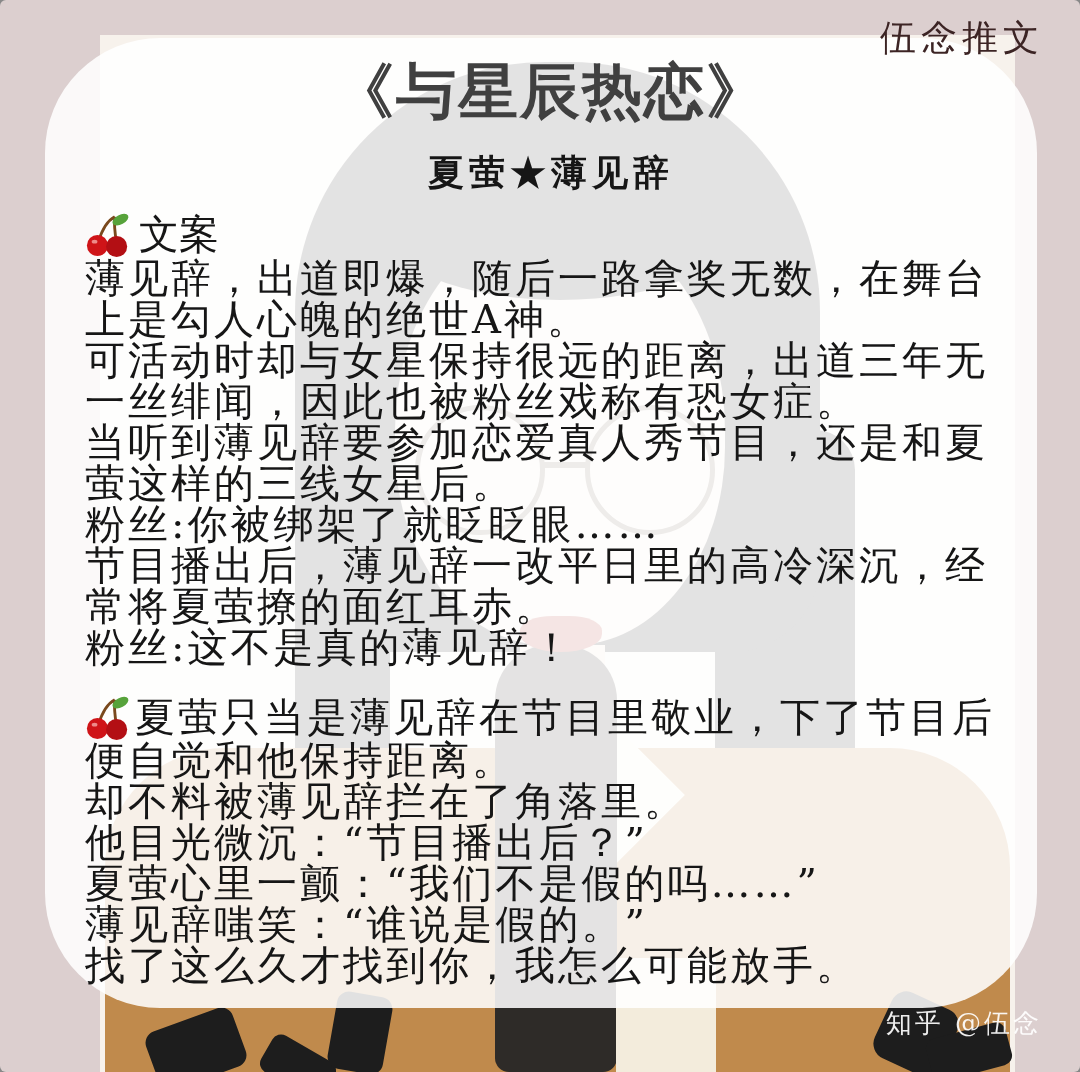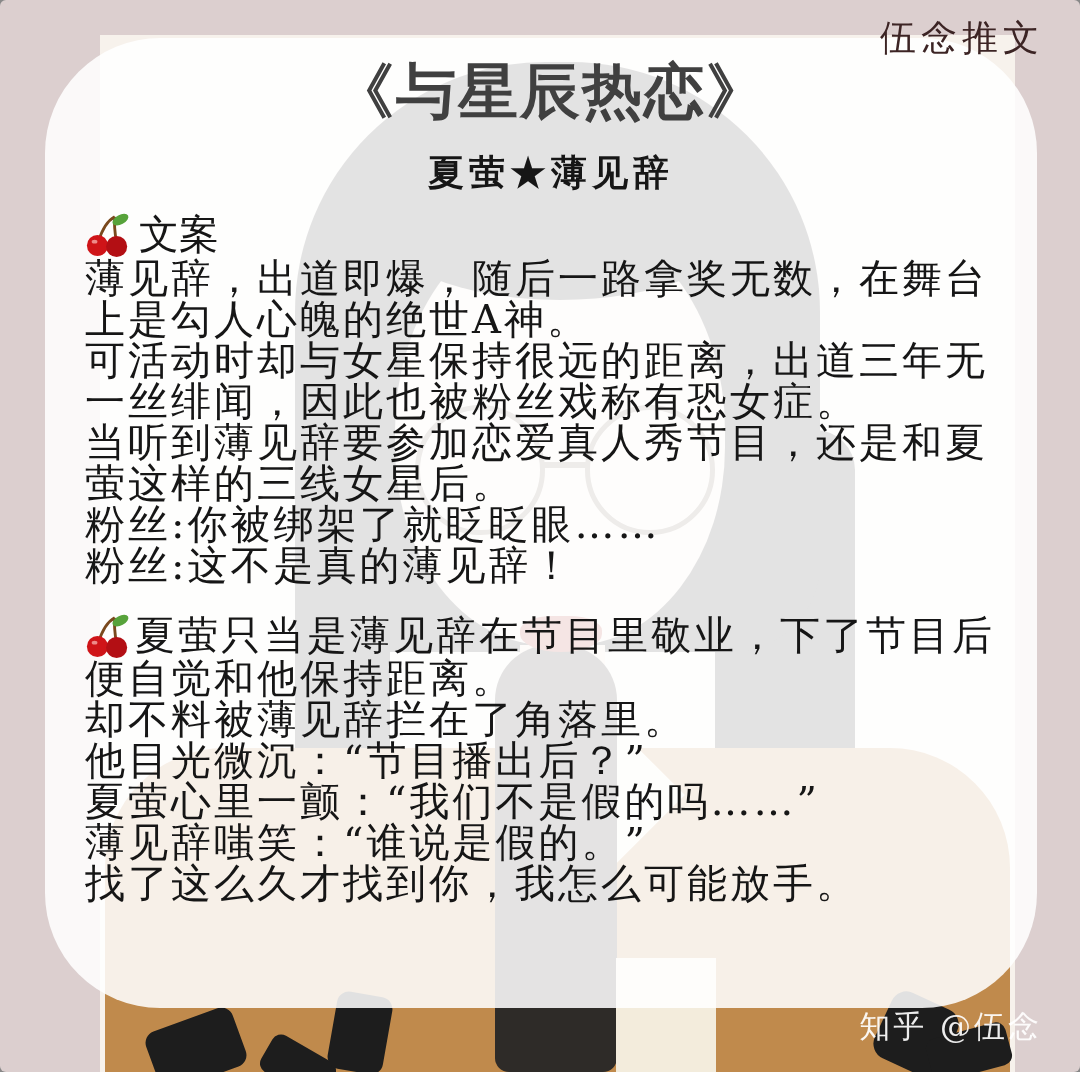--- a/index.html
+++ b/index.html
@@ -47,21 +47,21 @@
   }
   .content { position:absolute; z-index:3; left:85px; top:52px; width:932px; color:#161616; }
   .title   { text-align:center; font-size:60px; font-weight:bold; letter-spacing:2px; color:#404040; margin-bottom:16px; }
   .pairing { text-align:center; font-size:36px; letter-spacing:5px; margin-bottom:12px;font-weight:bold; }
   .sec-head{ display:flex; align-items:center; gap:4px; font-size:40px; height:48px; }
   p.body   { font-size:40px; line-height:41px; letter-spacing:3px; }
   .section2{ margin-top:26px; }
   .cherry-wrap { display:inline-block; width:46px; height:46px; vertical-align:-9px; margin-right:4px; }
   .watermark {
     position:absolute; z-index:3; top:1006px; right:38px;
-    font-size:31px; letter-spacing:3px; color:rgba(255,255,255,0.92);
+    font-size:26px; letter-spacing:3px; color:rgba(255,255,255,0.92);
   }
 </style>
 </head>
 <body>
 
 <div class="canvas">
 
   <div class="ill">
     <div class="photo-base"></div>
     <div class="hair-strand-l"></div>
@@ -104,20 +104,21 @@
             <circle cx="33" cy="37" r="11" fill="#b30f14"></circle>
             <ellipse cx="10" cy="32" rx="3" ry="2" fill="#f4a9a6" opacity="0.8"></ellipse>
           </svg>
         </span>
         <span>文案</span>
       </div>
       <p class="body">薄见辞，出道即爆，随后一路拿奖无数，在舞台上是勾人心魄的绝世A神。</p>
       <p class="body">可活动时却与女星保持很远的距离，出道三年无一丝绯闻，因此也被粉丝戏称有恐女症。</p>
       <p class="body">当听到薄见辞要参加恋爱真人秀节目，还是和夏萤这样的三线女星后。</p>
       <p class="body">粉丝:你被绑架了就眨眨眼……</p>
+      <p class="body">节目播出后，薄见辞一改平日里的高冷深沉，经常将夏萤撩的面红耳赤。</p>
       <p class="body">粉丝:这不是真的薄见辞！</p>
     </div>
 
     <div class="section2">
       <p class="body">
         <span class="cherry-wrap">
           <svg viewBox="0 0 48 48" width="46" height="46">
             <path d="M14 32 Q20 12 31 6" fill="none" stroke="#7a4a1e" stroke-width="3"></path>
             <path d="M33 34 Q30 16 31 6" fill="none" stroke="#7a4a1e" stroke-width="3"></path>
             <ellipse cx="37" cy="9" rx="9" ry="5" fill="#57a33b" transform="rotate(-28 37 9)"></ellipse>

